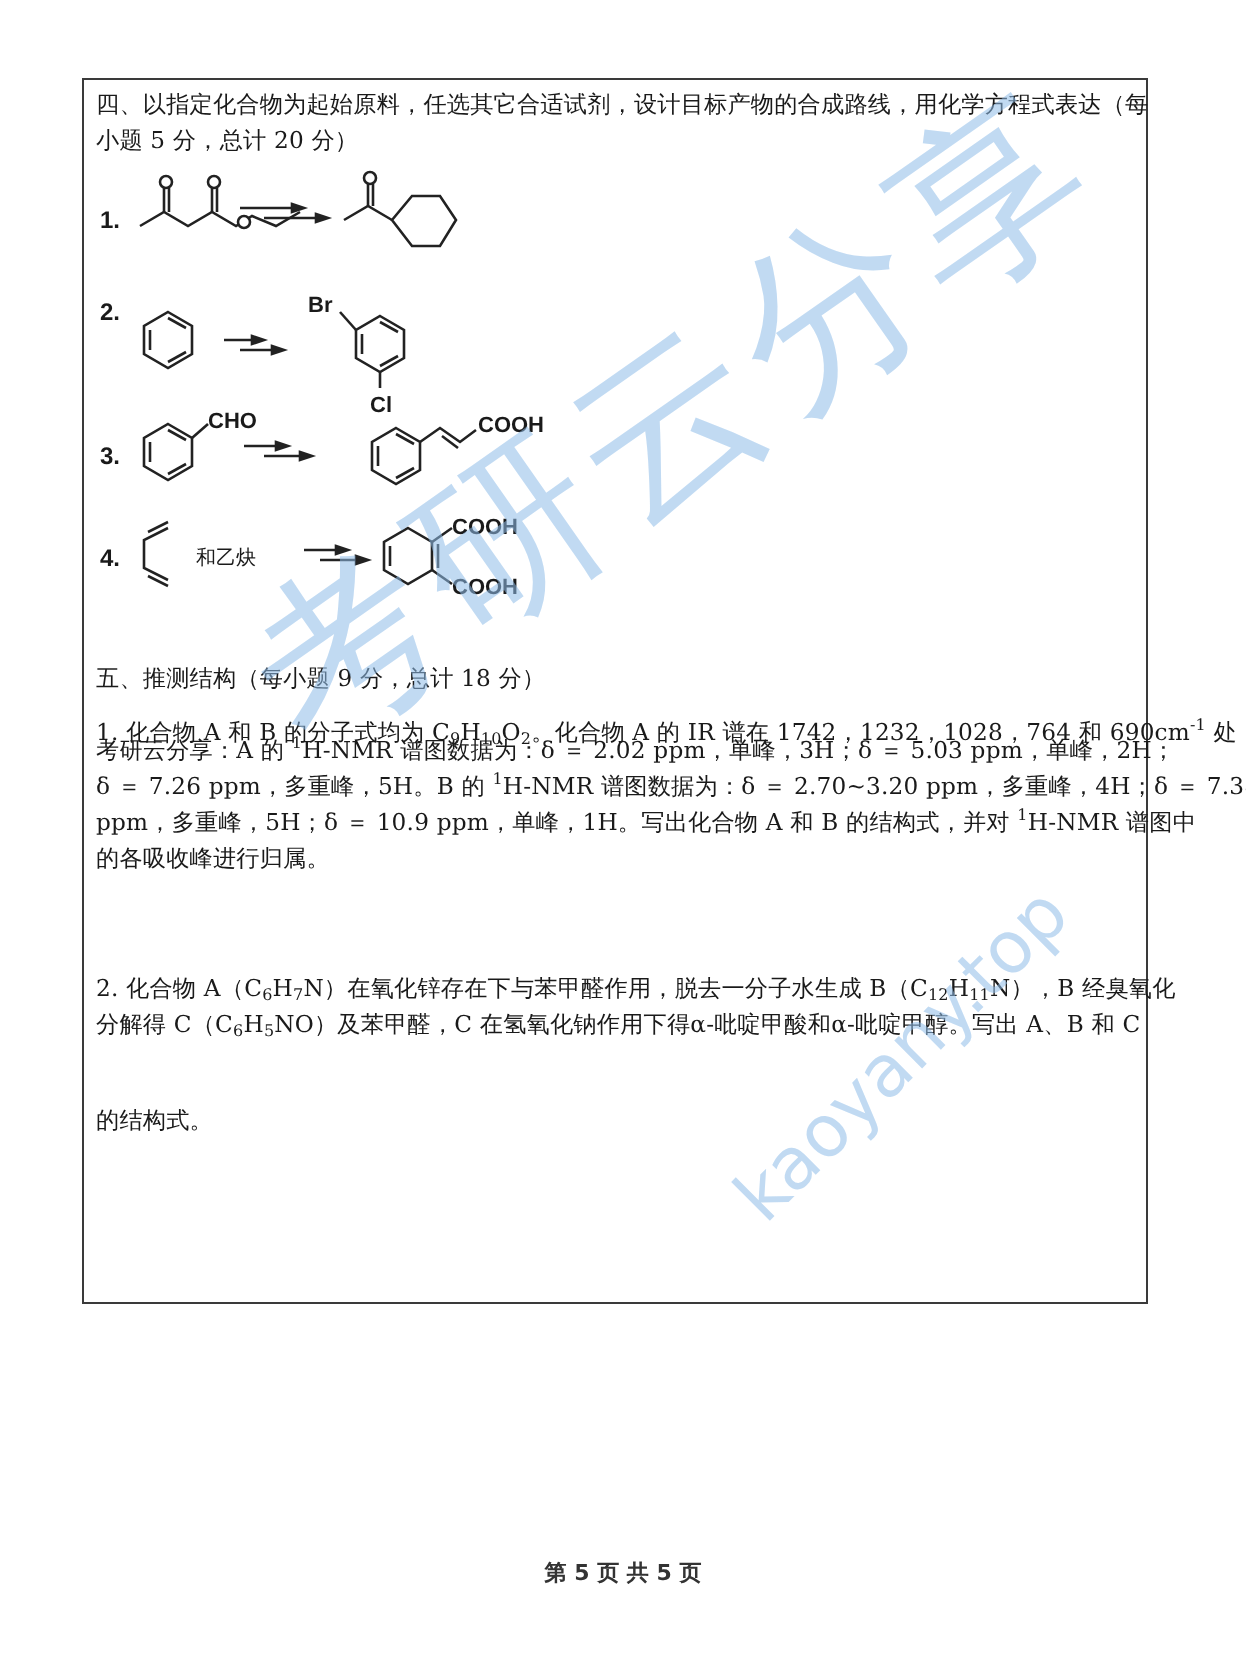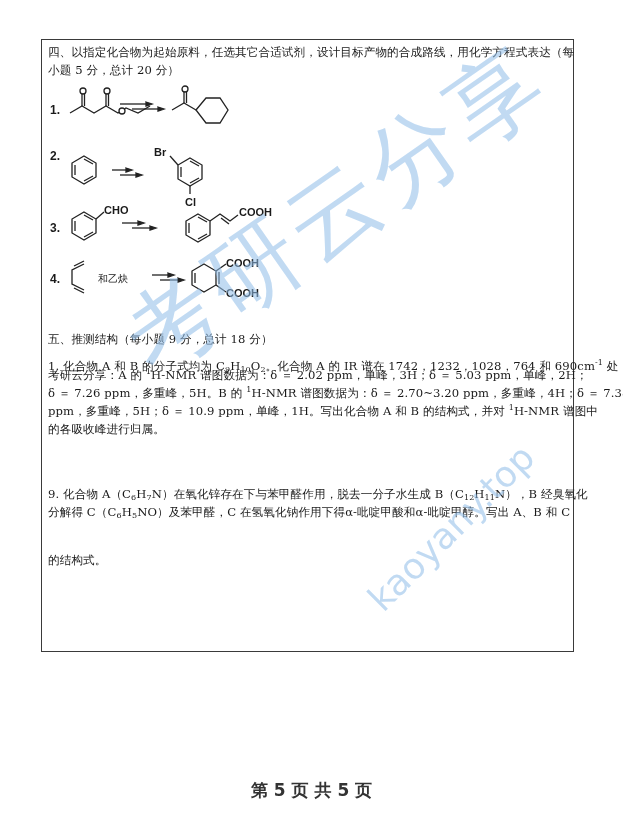--- a/index.html
+++ b/index.html
@@ -18,21 +18,21 @@
   .bold { font-weight:normal; }
   sub { font-size:8px; vertical-align:-2px; line-height:0; }
   sup { font-size:8px; vertical-align:5px; line-height:0; }
   .num { position:absolute; font-family:"Liberation Sans", sans-serif; font-weight:bold; font-size:12px; }
   .chem { position:absolute; }
   .chem svg { display:block; overflow:visible; }
   .lbl { font-family:"Liberation Sans", sans-serif; font-size:11px; font-weight:bold; fill:#1a1a1a; }
   .cn-lbl { font-family:"DejaVu Sans", sans-serif; font-size:10px; fill:#1a1a1a; }
   .footer {
     position:absolute; top:779px; left:0; width:623px; text-align:center;
-    font-family:"DejaVu Sans", sans-serif; font-size:17px; font-weight:bold; color:#333;
+    font-family:"DejaVu Sans", sans-serif; font-size:11px; font-weight:bold; color:#333;
   }
   .wm { position:absolute; pointer-events:none; color:#8fbde9; opacity:0.55; font-family:"DejaVu Sans", sans-serif; }
 </style>
 </head>
 <body>
 
 <div class="frame"></div>
 
 <div class="line bold" style="top:44px;">四、以指定化合物为起始原料，任选其它合适试剂，设计目标产物的合成路线，用化学方程式表达（每</div>
 <div class="line bold" style="top:62px;">小题 5 分，总计 20 分）</div>
@@ -144,21 +144,21 @@
 </div>
 <div class="line" style="top:385px;">
   <span>δ ＝ 7.26 ppm，多重峰，5H。B 的 </span><sup>1</sup><span>H-NMR 谱图数据为：δ ＝ 2.70~3.20 ppm，多重峰，4H；δ ＝ 7.38</span>
 </div>
 <div class="line" style="top:403px;">
   <span>ppm，多重峰，5H；δ ＝ 10.9 ppm，单峰，1H。写出化合物 A 和 B 的结构式，并对 </span><sup>1</sup><span>H-NMR 谱图中</span>
 </div>
 <div class="line" style="top:421px;">的各吸收峰进行归属。</div>
 
 <div class="line" style="top:486px;">
-  <span>9. 化合物 A（C</span><sub>6</sub><span>H</span><sub>7</sub><span>N）在氧化锌存在下与苯甲醛作用，脱去一分子水生成 B（C</span><sub>12</sub><span>H</span><sub>11</sub><span>N），B 经臭氧化</span>
+  <span>2. 化合物 A（C</span><sub>6</sub><span>H</span><sub>7</sub><span>N）在氧化锌存在下与苯甲醛作用，脱去一分子水生成 B（C</span><sub>12</sub><span>H</span><sub>11</sub><span>N），B 经臭氧化</span>
 </div>
 <div class="line" style="top:504px;">
   <span>分解得 C（C</span><sub>6</sub><span>H</span><sub>5</sub><span>NO）及苯甲醛，C 在氢氧化钠作用下得α-吡啶甲酸和α-吡啶甲醇。写出 A、B 和 C</span>
 </div>
 <div class="line" style="top:552px;">的结构式。</div>
 
 <div class="wm" style="left:100px; top:300px; font-size:92px; transform:rotate(-35deg); transform-origin:left top; letter-spacing:6px;">考研云分享</div>
 <div class="wm" style="left:360px; top:590px; font-size:36px; transform:rotate(-45deg); transform-origin:left top;">kaoyany.top</div>
 
 <div class="footer">第 5 页 共 5 页</div>

